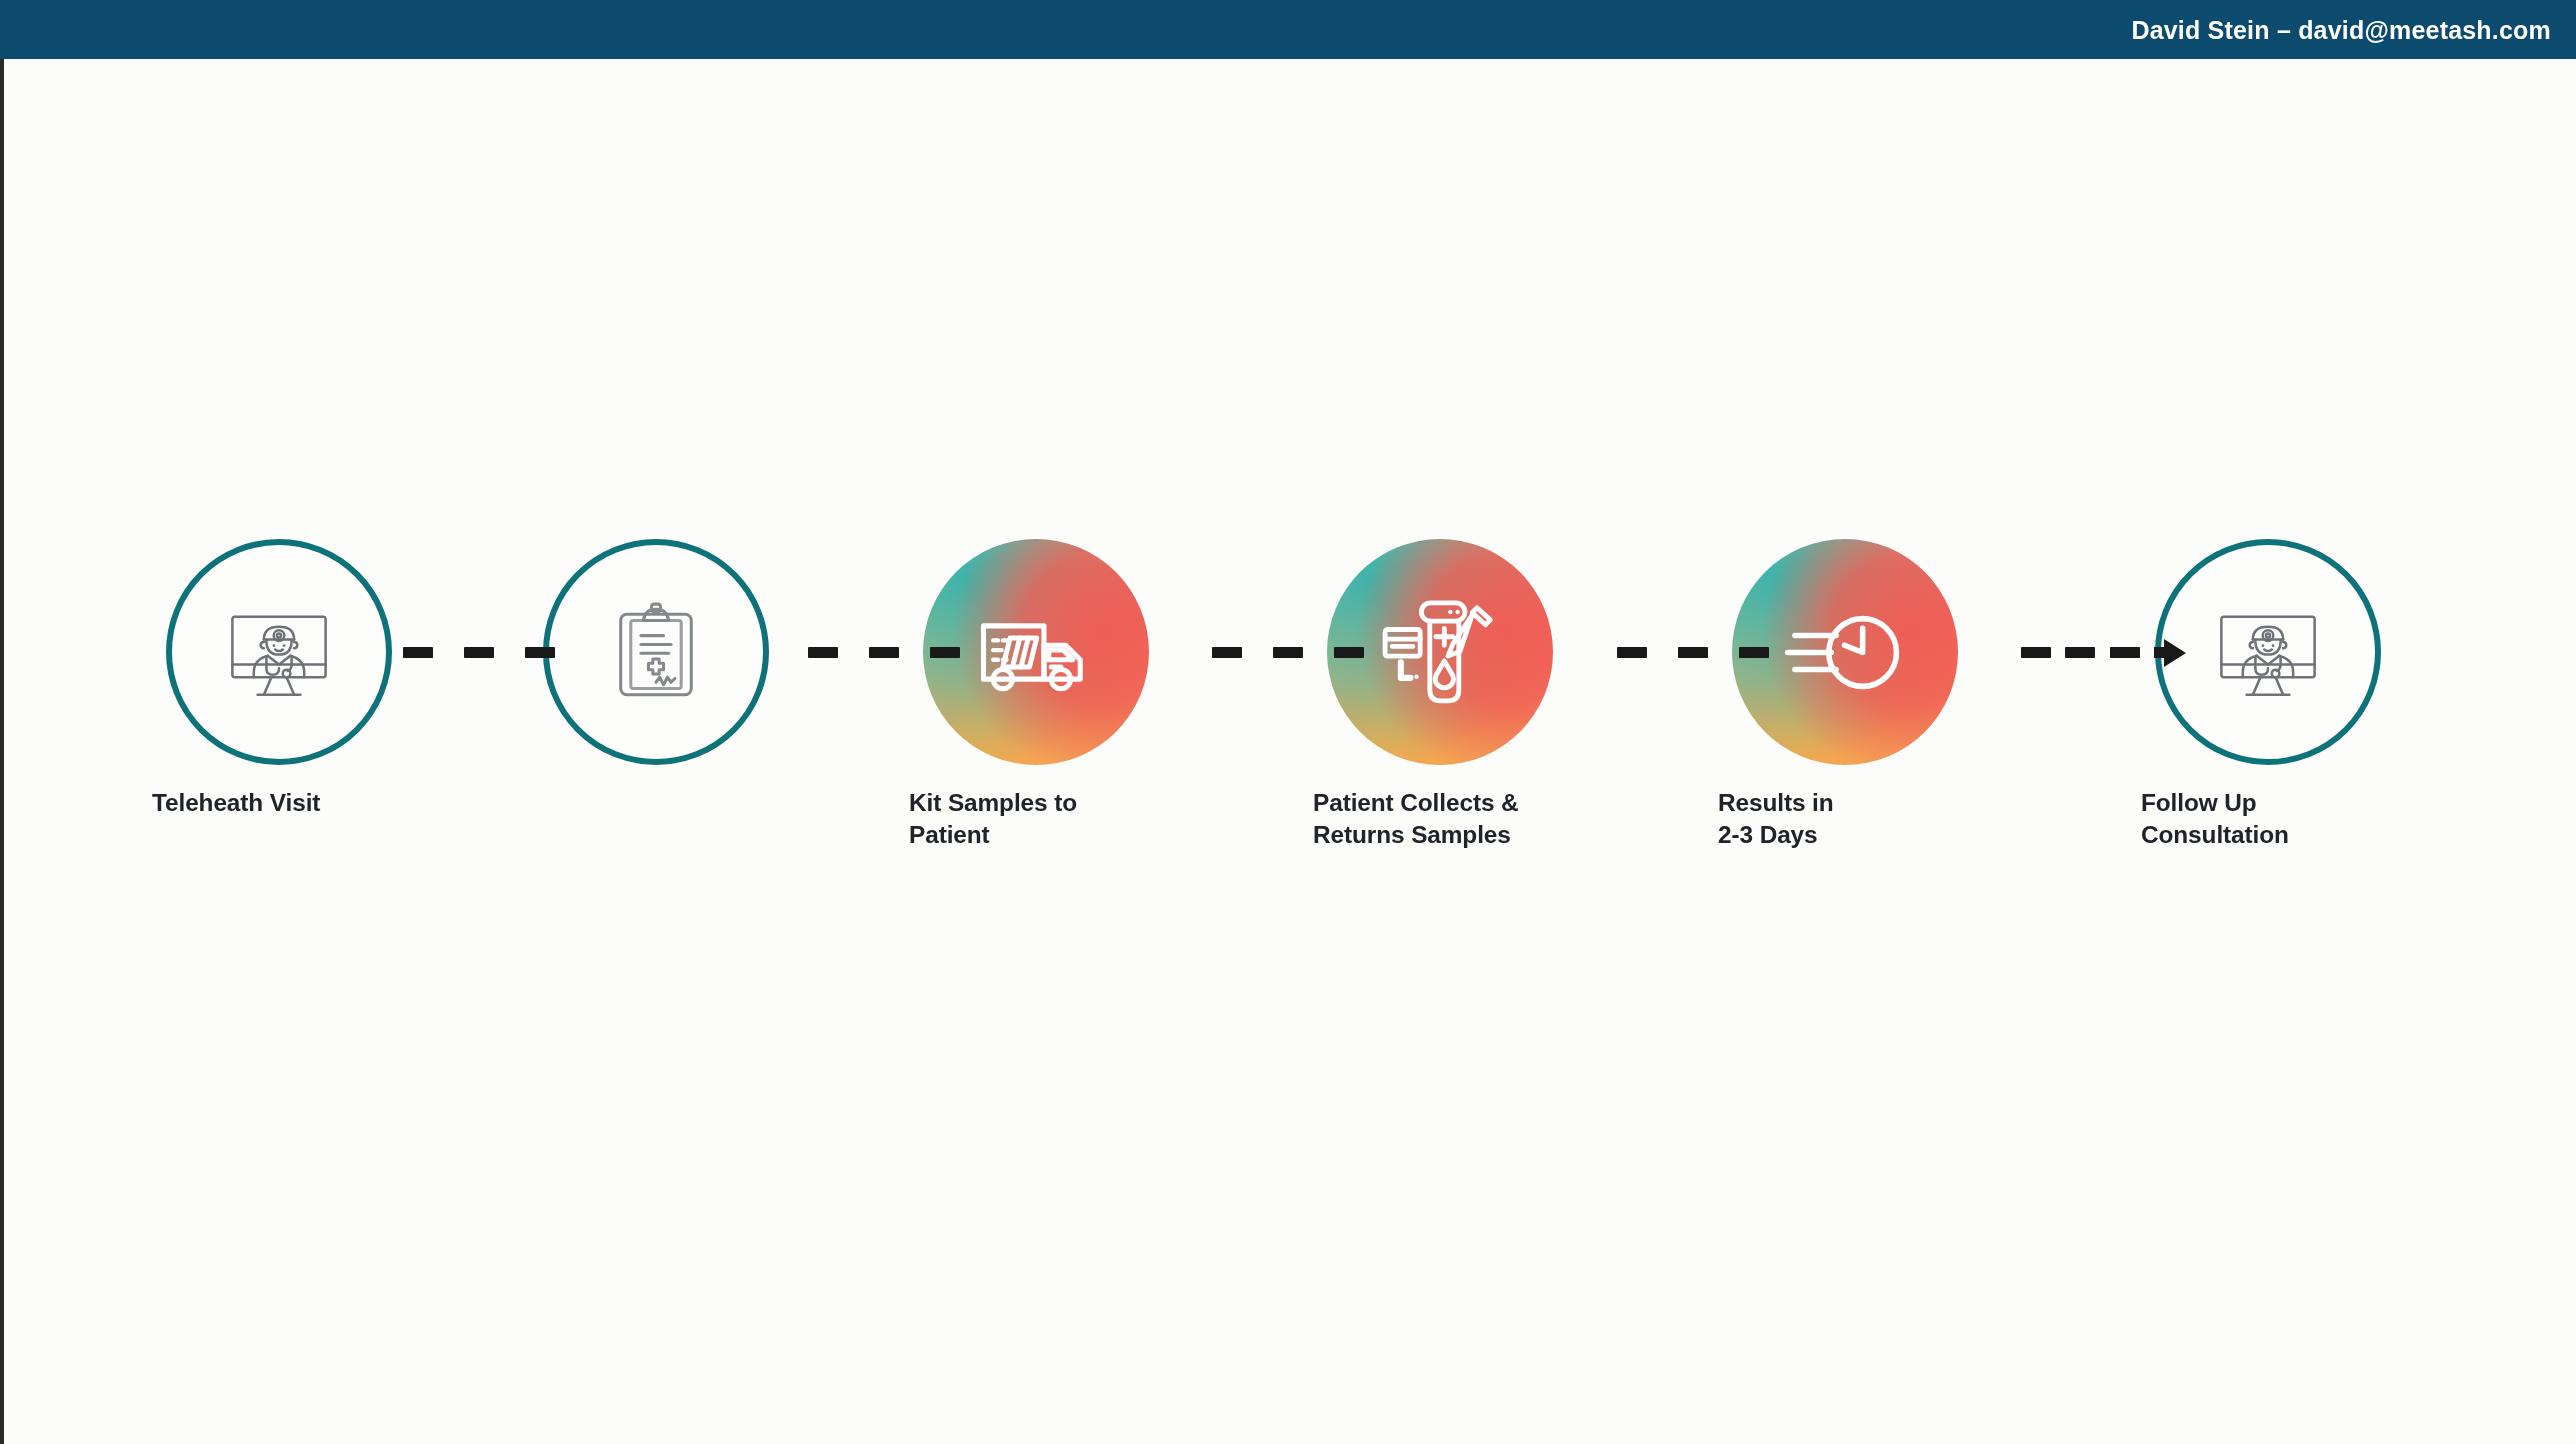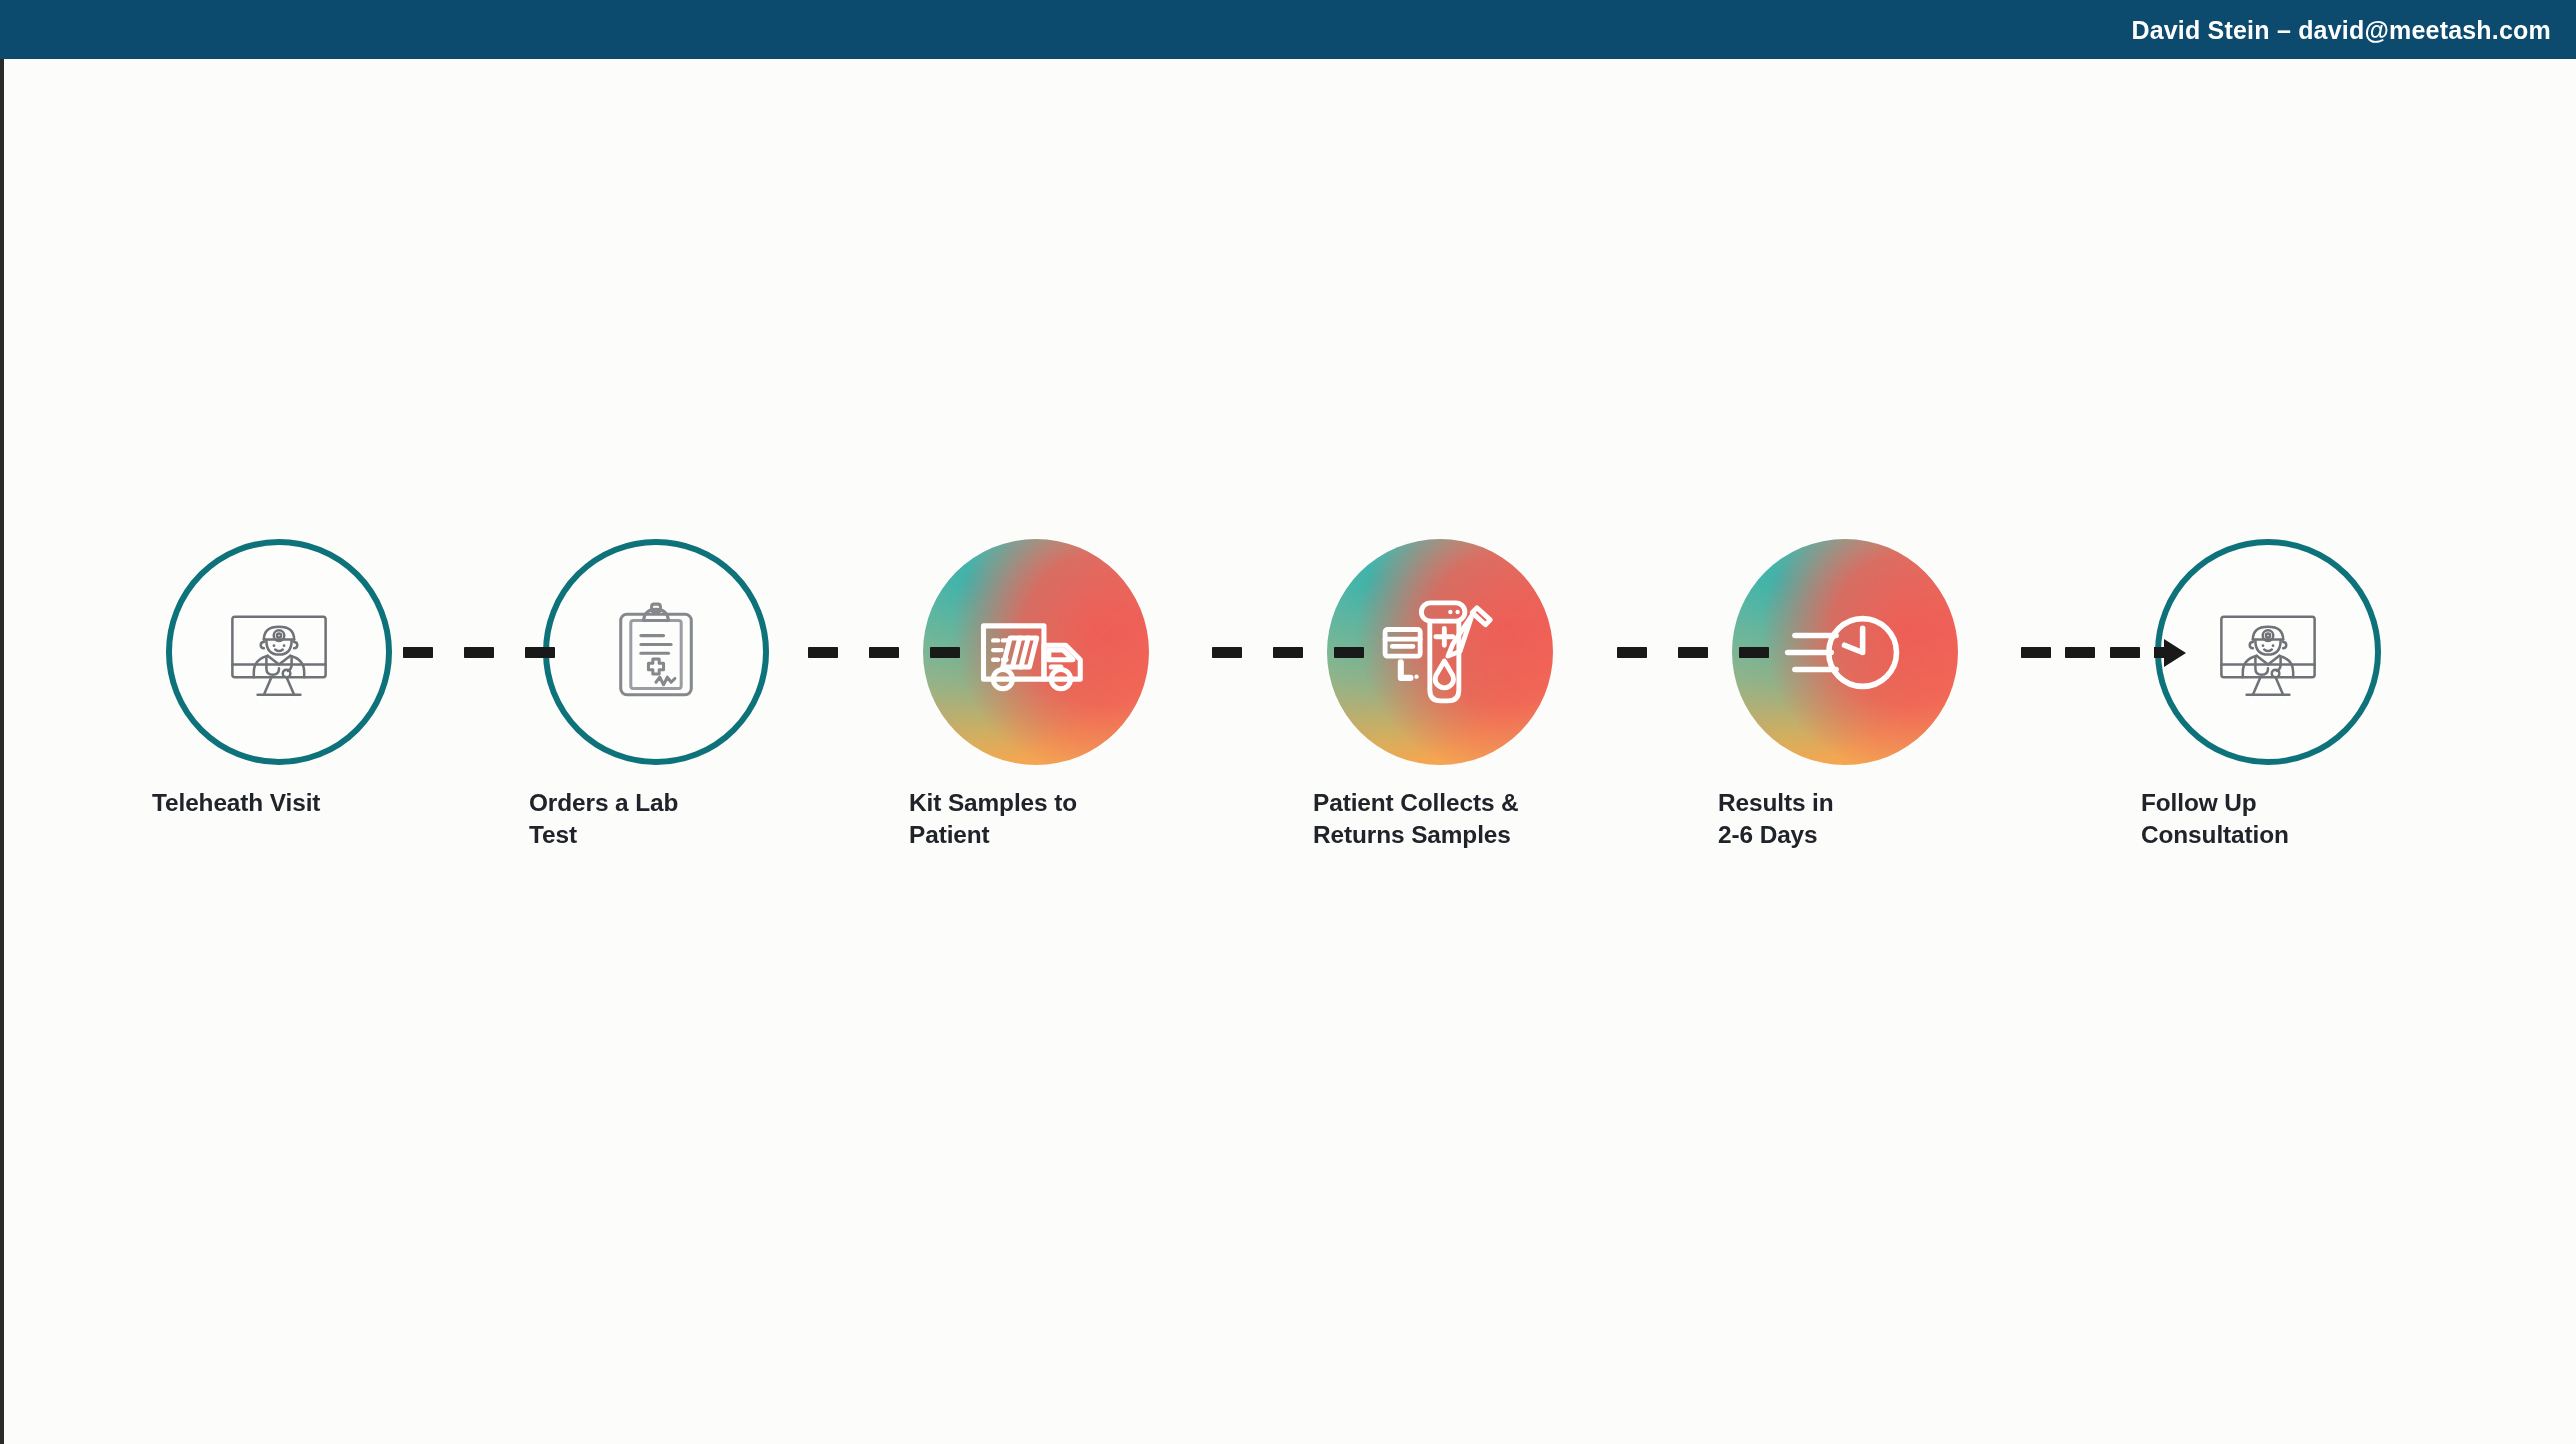--- a/index.html
+++ b/index.html
@@ -243,22 +243,20 @@
             <line x1="38" y1="37" x2="56" y2="37"></line>
             <line x1="38" y1="44" x2="62" y2="44"></line>
             <line x1="38" y1="51" x2="60" y2="51"></line>
 
             <path d="M44 59 L47.5 59 L47.5 55.5 L52.5 55.5 L52.5 59 L56 59 L56 64 L52.5 64 L52.5 67.5 L47.5 67.5 L47.5 64 L44 64 Z"></path>
 
             <path d="M50 74 L53 70 L56 76 L59 70 L62 74 L65 71"></path>
           </g>
         </svg>
       </div>
-      <div class="caption">Orders a Lab
-Test</div>
     </div>
 
     <div class="step" style="left:909px;">
       <div class="bubble gradient">
         <svg class="icon-slot" viewBox="0 0 110 100">
           <g fill="none" stroke="#ffffff" stroke-width="4.2" stroke-linecap="round" stroke-linejoin="round">
 
             <path d="M12 28 L62 28 L62 72 L12 72 Z"></path>
 
             <path d="M62 44 L80 44 L92 56 L92 72 L62 72 Z"></path>
@@ -325,21 +323,21 @@
             <line x1="14" y1="36" x2="48" y2="36"></line>
             <line x1="8" y1="50" x2="44" y2="50"></line>
             <line x1="14" y1="64" x2="48" y2="64"></line>
 
             <circle cx="70" cy="50" r="28"></circle>
             <path d="M70 30 L70 50 L55 44"></path>
           </g>
         </svg>
       </div>
       <div class="caption">Results in
-2-6 Days</div>
+2-3 Days</div>
     </div>
 
     <div class="step" style="left:2141px;">
       <div class="bubble outline">
         <svg class="icon-slot" viewBox="0 0 100 100">
           <g fill="none" stroke="#6f7276" stroke-width="2" stroke-linecap="round" stroke-linejoin="round">
             <rect x="13" y="22" width="74" height="48" rx="2"></rect>
             <line x1="13" y1="60" x2="87" y2="60"></line>
             <path d="M44 70 L38 84 M56 70 L62 84"></path>
             <line x1="33" y1="84" x2="67" y2="84"></line>

